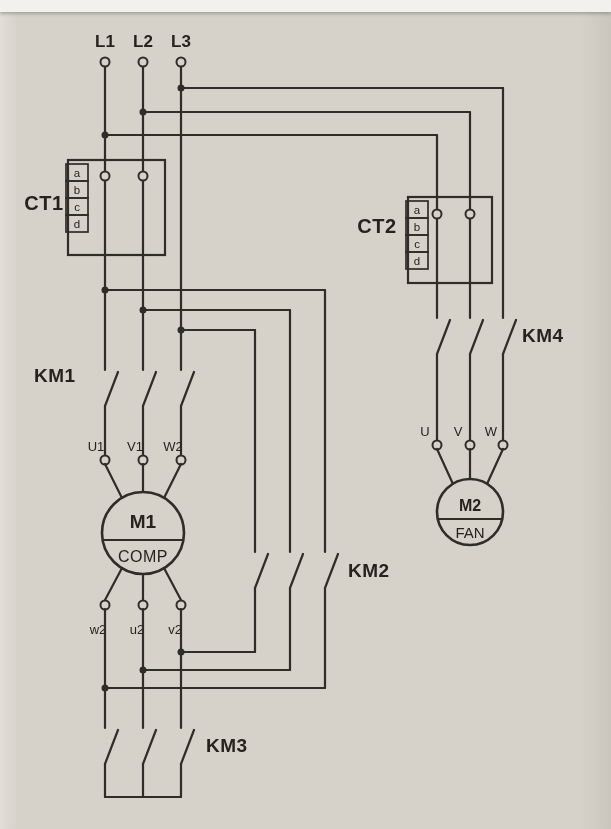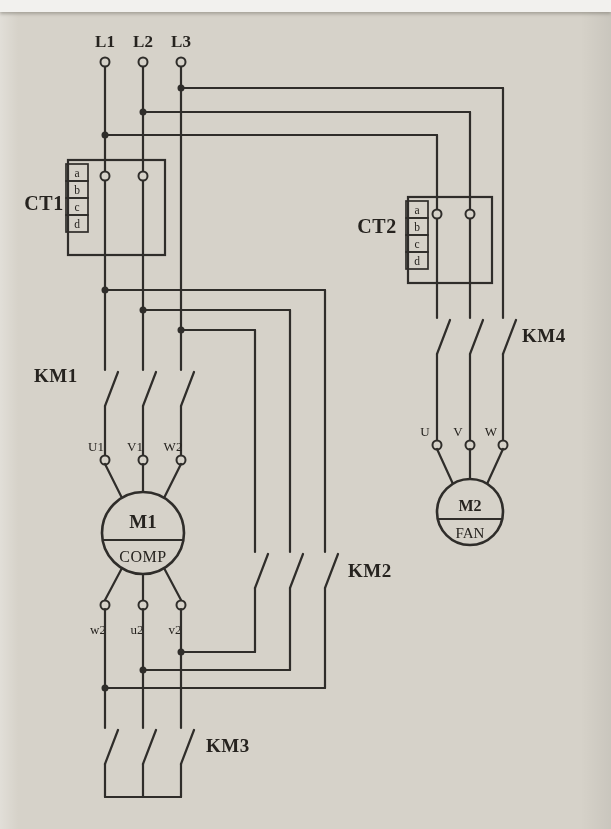--- a/index.html
+++ b/index.html
@@ -2,21 +2,21 @@
 <html><head>
 <meta charset="utf-8">
 <style>
   html,body{margin:0;padding:0;background:#a8a49d;}
   .page{
     position:relative;
     width:611px;height:829px;
     background:#d6d2c9;
     background-image:linear-gradient(90deg, rgba(255,255,255,.28) 0, rgba(255,255,255,0) 3%, rgba(0,0,0,0) 95%, rgba(0,0,0,.06) 100%);
     overflow:hidden;
-    font-family:Liberation Serif, serif;
+    font-family:Liberation Sans, sans-serif;
   }
   .page::before{
     content:"";position:absolute;top:0;left:0;right:0;height:12px;
     background:#f2f1ee;box-shadow:0 2px 3px rgba(120,115,105,.5);
   }
   svg{position:absolute;left:0;top:0;}
   .wire{stroke:#2f2d2a;stroke-width:2.2;fill:none;stroke-linecap:round;}
   .blade{stroke:#2f2d2a;stroke-width:2.2;fill:none;stroke-linecap:round;}
   .box{stroke:#2f2d2a;stroke-width:2.2;fill:none;}
   .cell{stroke:#2f2d2a;stroke-width:1.7;fill:none;}

